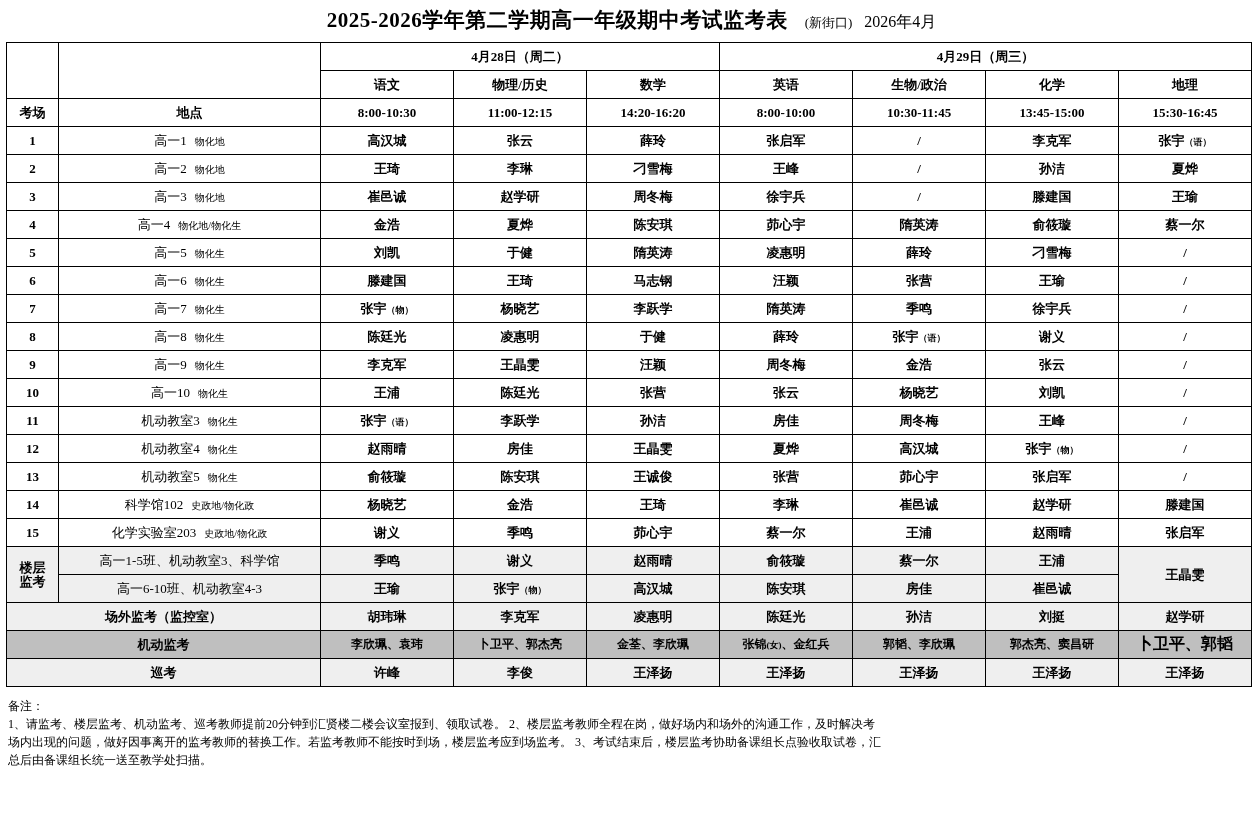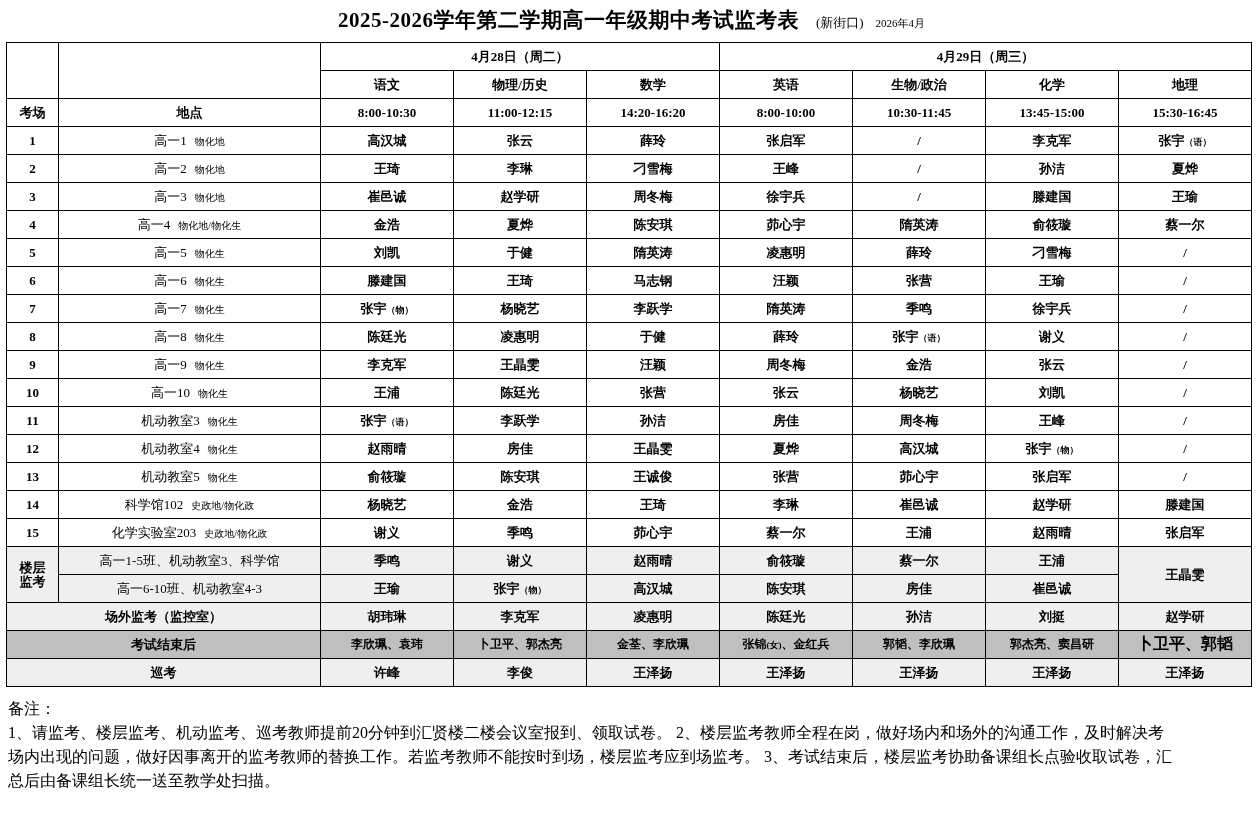--- a/index.html
+++ b/index.html
@@ -26,21 +26,21 @@
     font-weight: bold;
     letter-spacing: 0.5px;
     color: #000;
   }
   .title-sub {
     font-size: 13px;
     margin-left: 17px;
     color: #000;
   }
   .title-date {
-    font-size: 11px;
+    font-size: 16px;
     margin-left: 12px;
     color: #000;
   }
   table.sched {
     border-collapse: collapse;
     width: 1246px;
     margin: 0 6px;
     table-layout: fixed;
   }
   table.sched td, table.sched th {
@@ -80,21 +80,21 @@
   tr.patrol td { background: #efefef; }
 
   tr.floor td.lbl, tr.mobile td.lbl, tr.patrol td.lbl, tr.outside td.lbl {
     font-size: 13px;
     font-weight: bold;
   }
   .floor-label { font-size: 13px; line-height: 1.05; }
 
   .notes {
     margin: 10px 8px 0 8px;
-    font-size: 16px;
+    font-size: 12px;
     line-height: 1.5;
     color: #000;
     font-family: "Liberation Serif", "DejaVu Serif", serif;
   }
   .notes p { margin: 0; }
 </style>
 </head>
 <body>
 
 <div class="page">
@@ -335,21 +335,21 @@
           <td class="lbl" colspan="2">场外监考（监控室）</td>
           <td class="name">胡玮琳</td>
           <td class="name">李克军</td>
           <td class="name">凌惠明</td>
           <td class="name">陈廷光</td>
           <td class="name">孙洁</td>
           <td class="name">刘挺</td>
           <td class="name">赵学研</td>
         </tr>
         <tr class="mobile">
-          <td class="lbl" colspan="2">考试结束后</td>
+          <td class="lbl" colspan="2">机动监考</td>
           <td class="name" style="font-size:12px">李欣珮、袁玮</td>
           <td class="name" style="font-size:12px">卜卫平、郭杰亮</td>
           <td class="name" style="font-size:12px">金荃、李欣珮</td>
           <td class="name" style="font-size:12px">张锦<span class="sm">(女)</span>、金红兵</td>
           <td class="name" style="font-size:12px">郭韬、李欣珮</td>
           <td class="name" style="font-size:12px">郭杰亮、窦昌研</td>
           <td class="name" style="font-size:16px">卜卫平、郭韬</td>
         </tr>
         <tr class="patrol">
           <td class="lbl" colspan="2">巡考</td>

